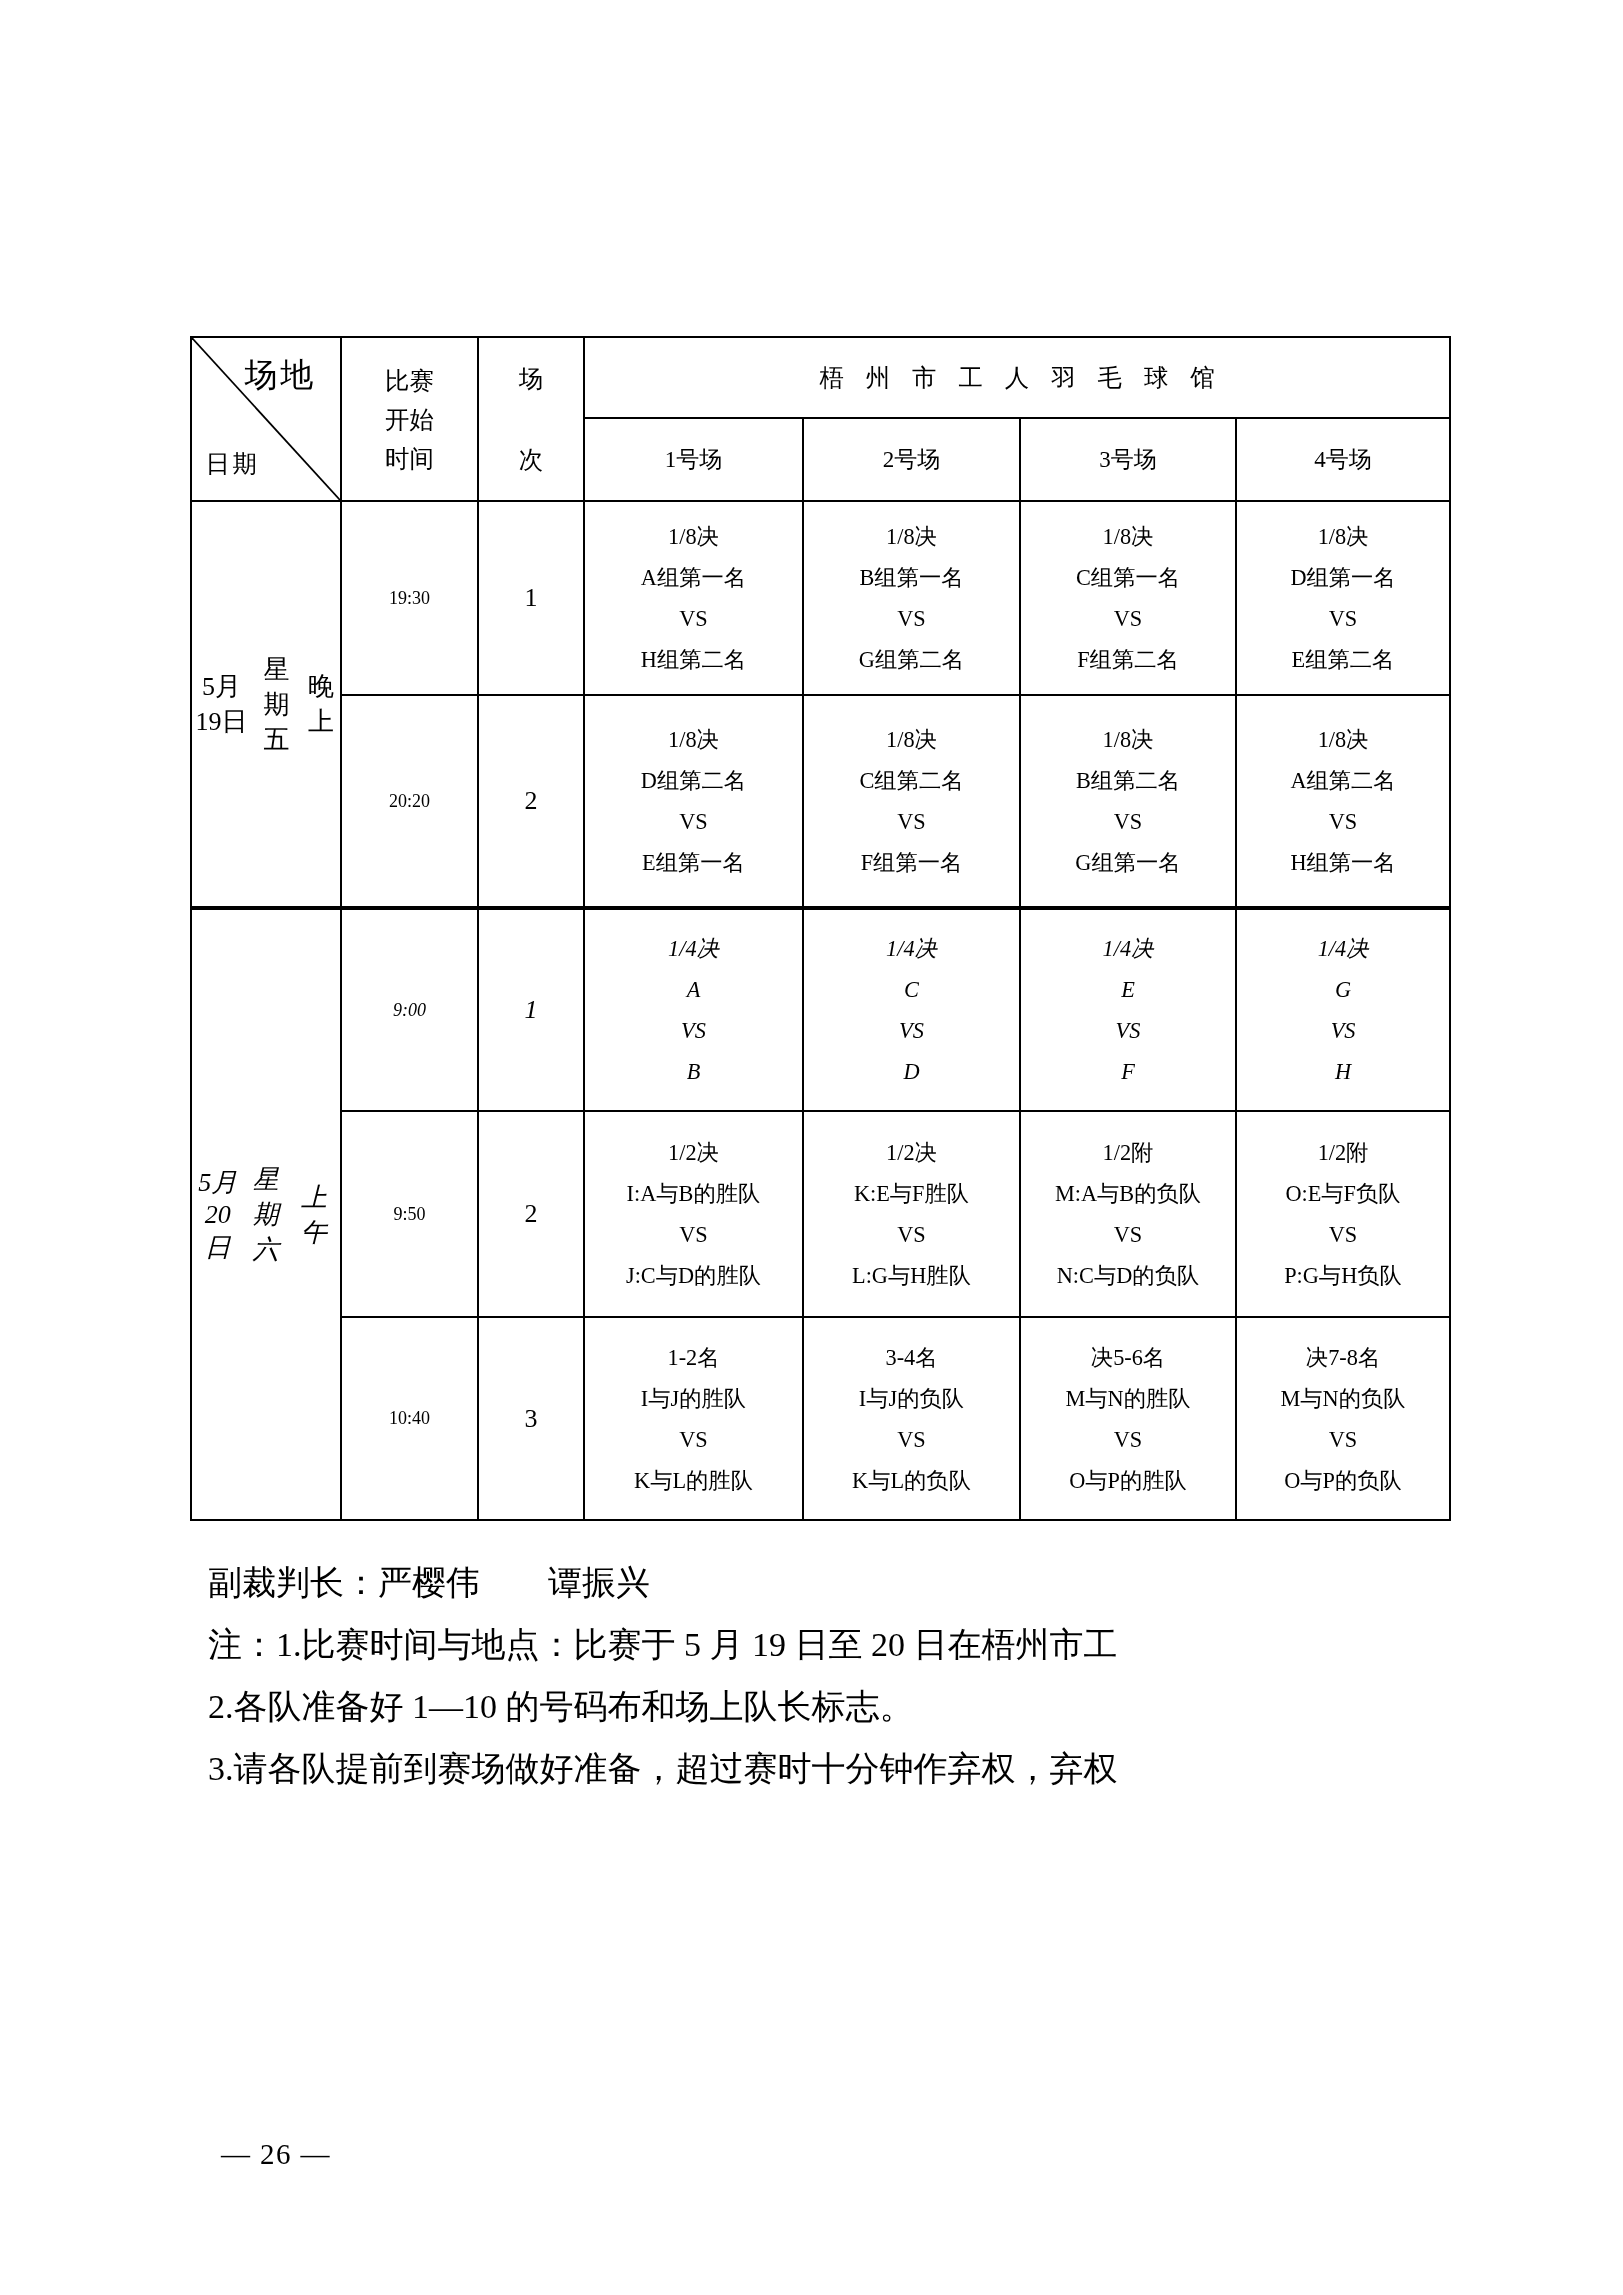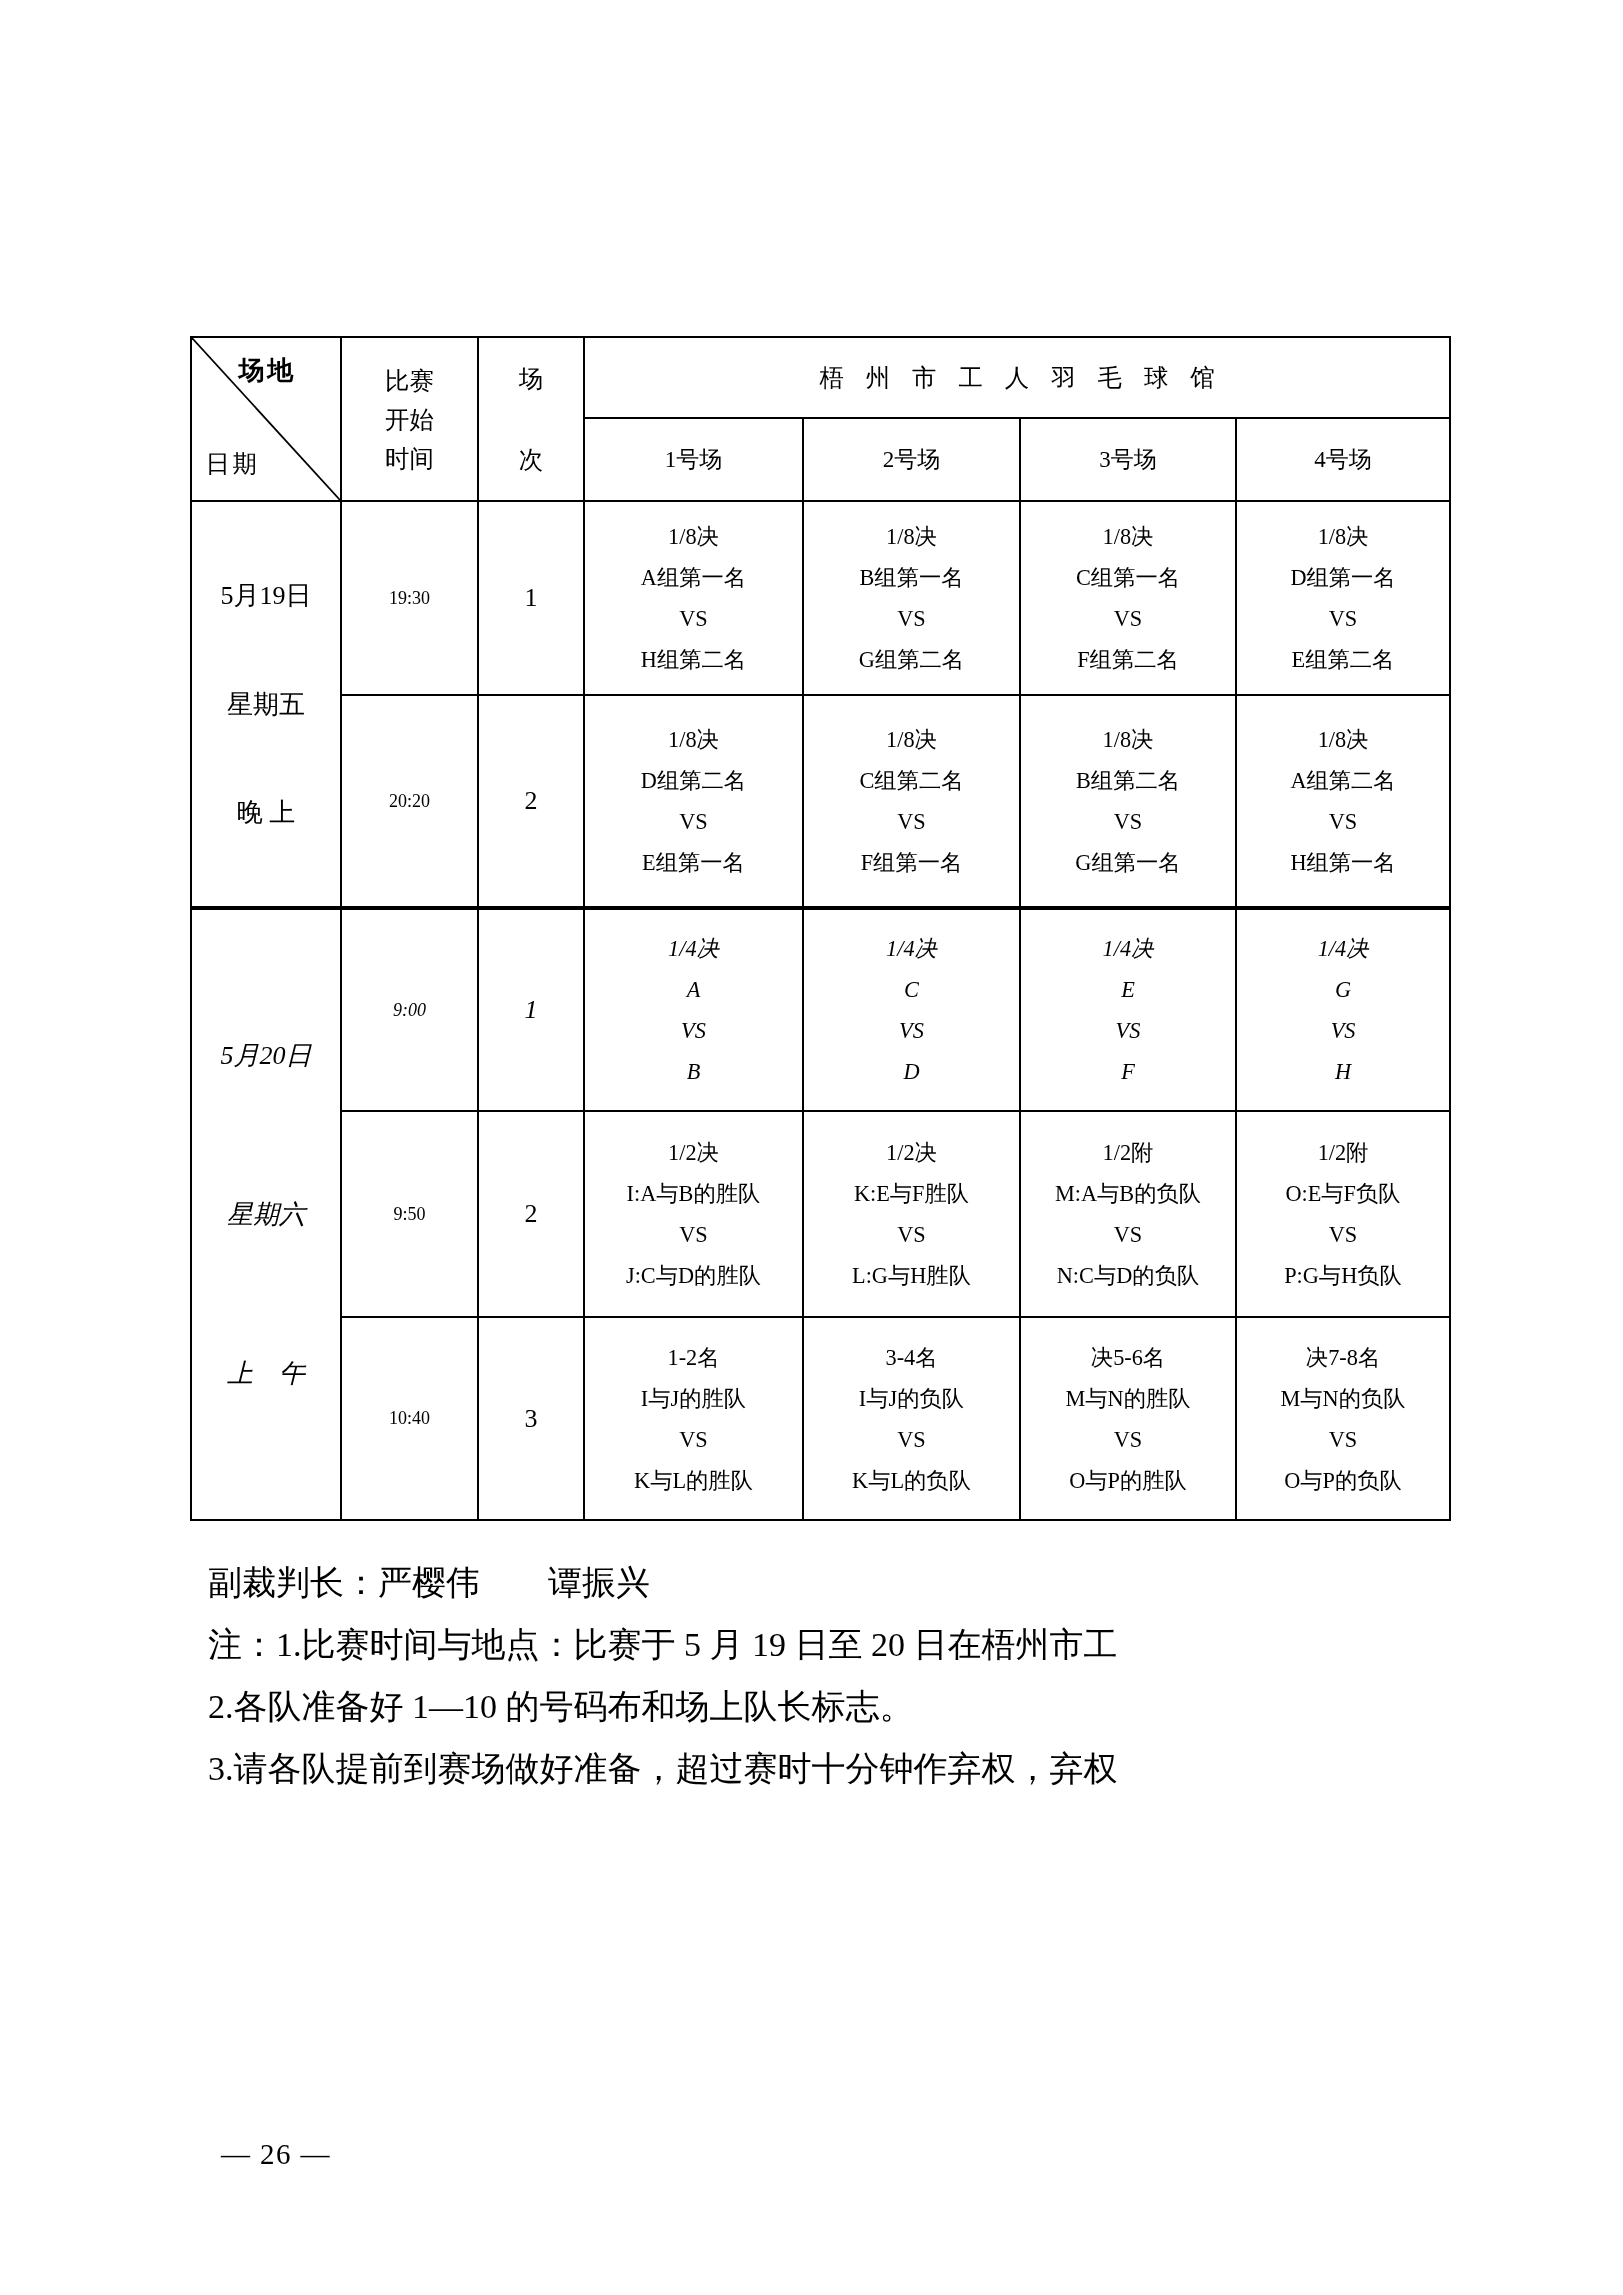--- a/index.html
+++ b/index.html
@@ -20,30 +20,30 @@
   }
   table.schedule td{
     border:2px solid #000;
     text-align:center;vertical-align:middle;
     padding:0;overflow:hidden;
   }
   tr.day-sep td{border-top:4.7px solid #000;font-style:italic;}
   
   td.corner{position:relative;}
   td.corner svg{position:absolute;left:0;top:0;width:100%;height:100%;display:block;}
-  .corner-top{position:absolute;right:44px;top:15px;font-size:26px;letter-spacing:2.7px;font-weight:bold;}
+  .corner-top{position:absolute;right:24px;top:15px;font-size:33px;letter-spacing:2.7px;}
   .corner-bottom{position:absolute;left:13.5px;bottom:20.3px;font-size:24.4px;letter-spacing:2.7px;}
   
   .time-hdr div{width:51px;margin:0 auto;font-size:24.4px;line-height:39px;word-break:break-all;text-align:center;}
   .session-hdr div{width:27px;margin:0 auto;font-size:24.4px;line-height:81px;word-break:break-all;text-align:center;}
   td.venue{font-size:24.4px;letter-spacing:0.9em;text-indent:0.9em;}
   td.court-hdr{font-size:23px;}
   
   td.datecell{font-size:26px;}
-  .dwrap{display:flex;flex-direction:column;justify-content:space-evenly;align-items:center;}
+  .dwrap{display:flex;flex-direction:row;justify-content:space-evenly;align-items:center;}
   .dwrap1{height:399px;}
   .dwrap2{height:601px;}
   
   td.timecell{font-size:18px;font-family:"Liberation Serif","DejaVu Serif",serif;}
   td.snocell{font-size:26px;}
   
   td.match div{font-size:22.3px;line-height:41px;white-space:nowrap;}
   
   .footer{
     position:absolute;left:208px;top:1552px;width:1218px;

